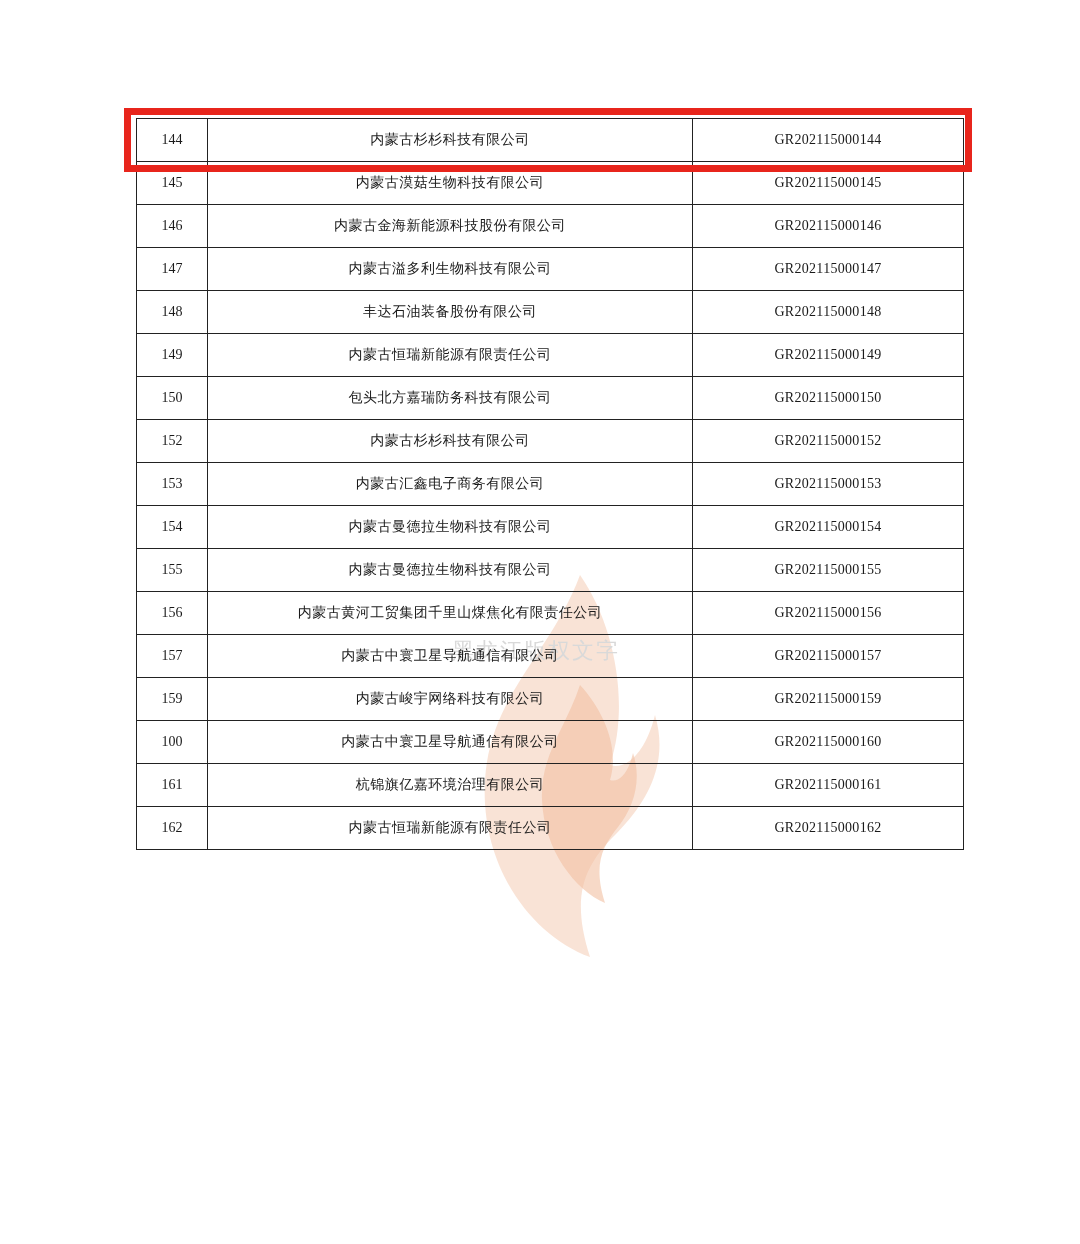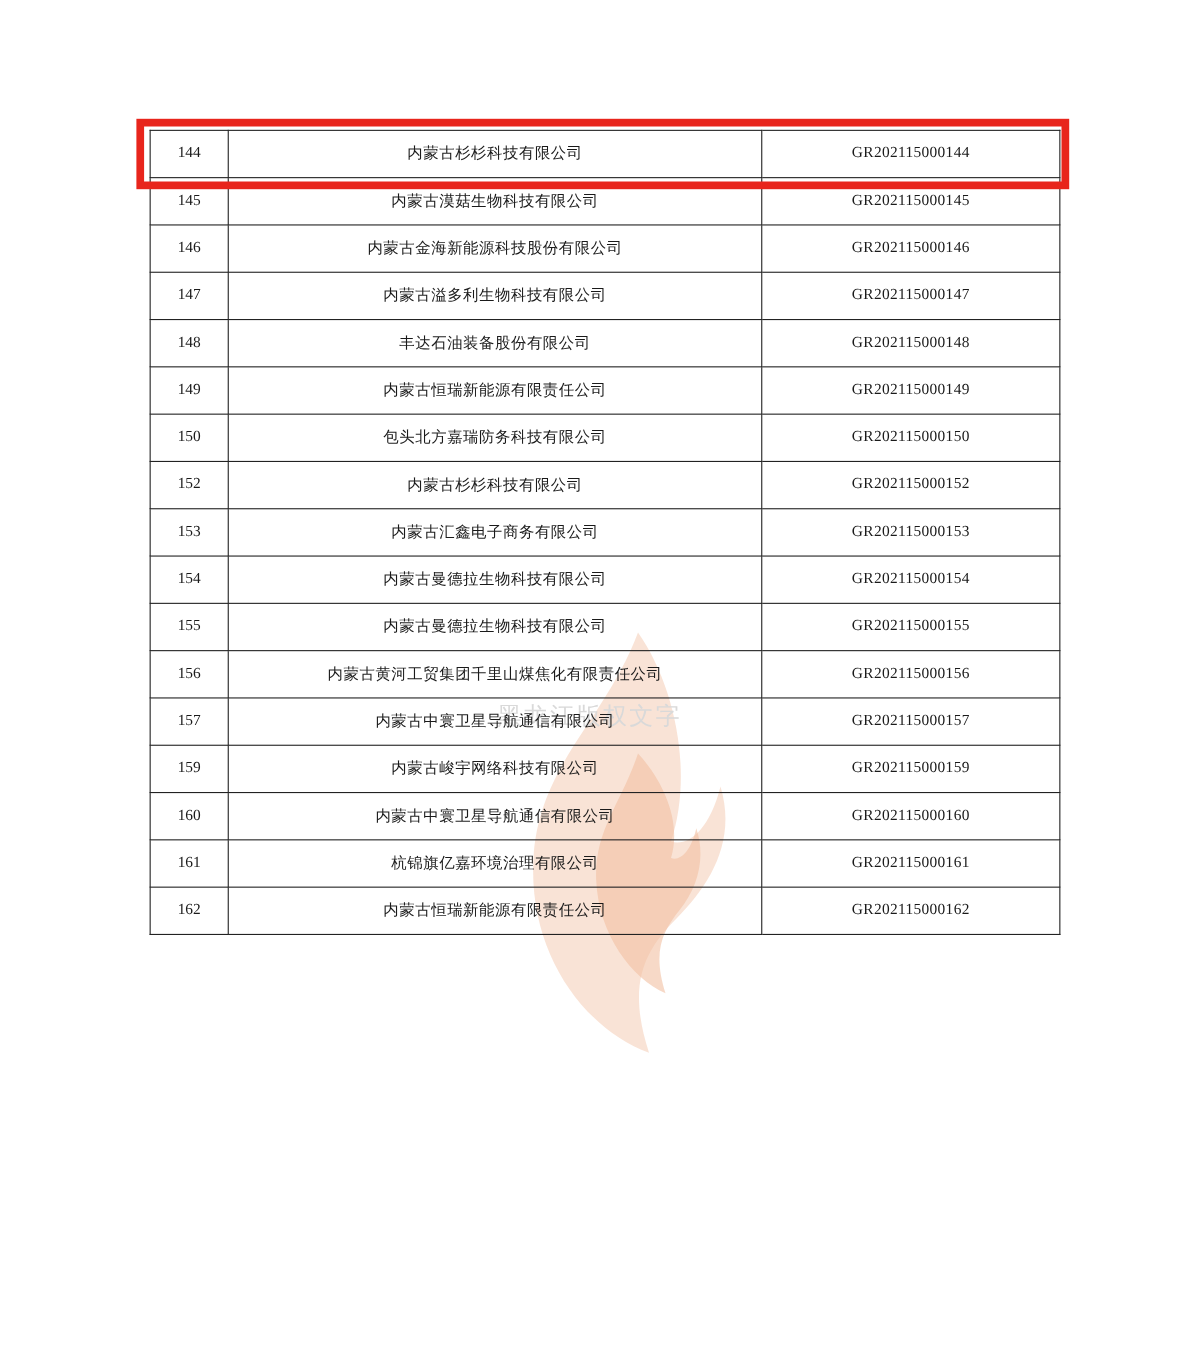--- a/index.html
+++ b/index.html
@@ -163,21 +163,21 @@
         <td class="col-index">157</td>
         <td class="col-name">内蒙古中寰卫星导航通信有限公司</td>
         <td class="col-code">GR202115000157</td>
       </tr>
       <tr>
         <td class="col-index">159</td>
         <td class="col-name">内蒙古峻宇网络科技有限公司</td>
         <td class="col-code">GR202115000159</td>
       </tr>
       <tr>
-        <td class="col-index">160</td>
+        <td class="col-index">100</td>
         <td class="col-name">内蒙古中寰卫星导航通信有限公司</td>
         <td class="col-code">GR202115000160</td>
       </tr>
       <tr>
         <td class="col-index">161</td>
         <td class="col-name">杭锦旗亿嘉环境治理有限公司</td>
         <td class="col-code">GR202115000161</td>
       </tr>
       <tr>
         <td class="col-index">162</td>

